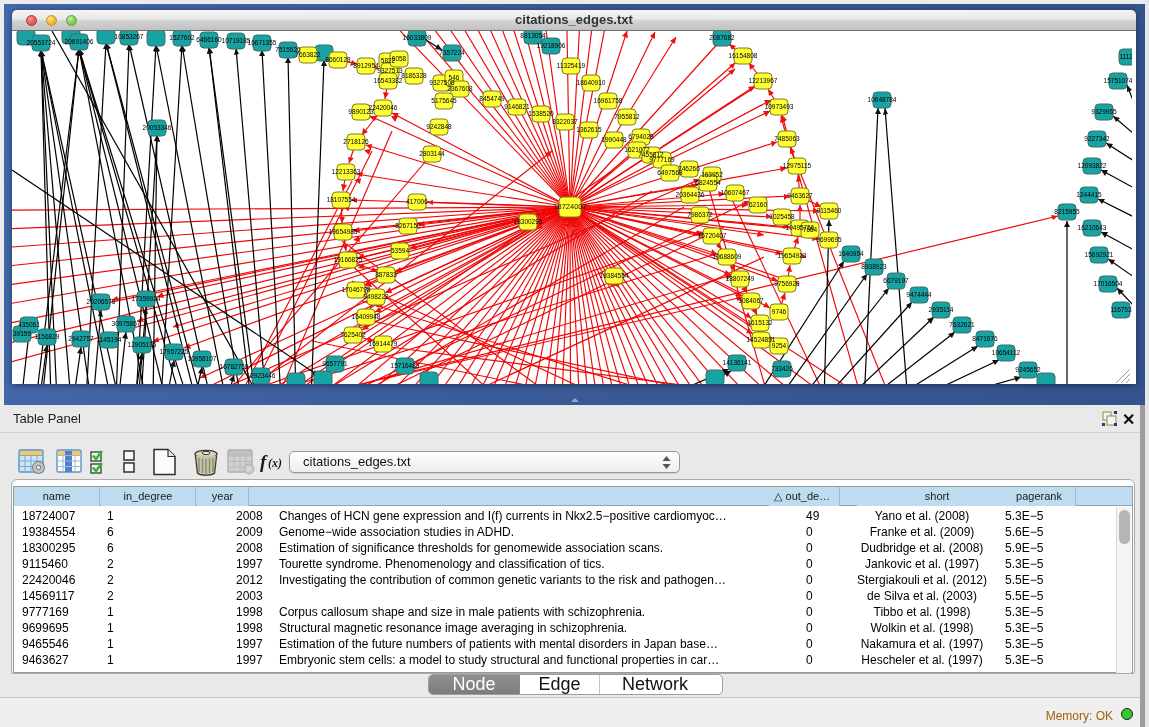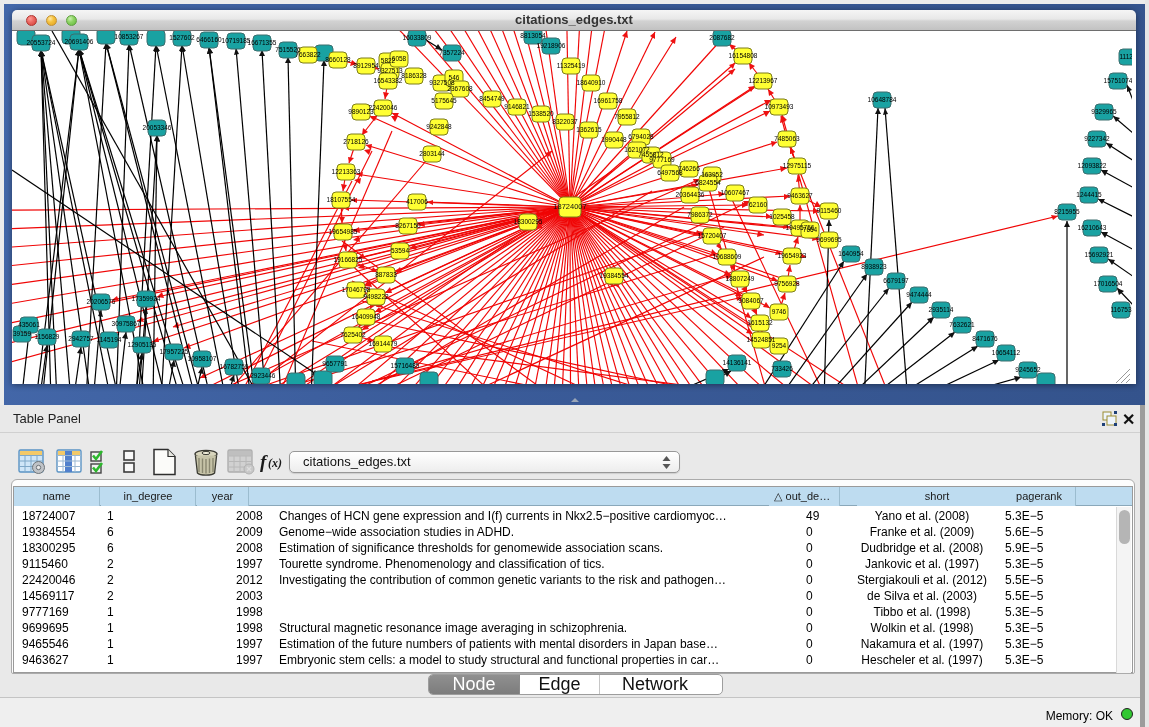--- a/index.html
+++ b/index.html
@@ -83,21 +83,21 @@
   border:1px solid #9d9d9d; border-radius:5px; background:#fff;
   display:flex; overflow:hidden; }
 .tab { font-size:18px; color:#111; text-align:center; line-height:19px; }
 #tab1 { width:91px; background:linear-gradient(#909090,#7c7c7c); color:#fff; border-right:1px solid #8a8a8a;}
 #tab2 { width:80px; border-right:1px solid #c6c6c6; }
 #tab3 { width:110px; }
 
 
 #status { left:0; top:292px; width:1140px; height:30px; position:absolute;
   background:#efefef; border-top:1px solid #c4c4c4; }
-#mem { position:absolute; right:27px; top:11px; font-size:12px; color:#000000; }
+#mem { position:absolute; right:27px; top:11px; font-size:12px; color:#a16207; }
 #memdot { position:absolute; right:7px; top:10px; width:12px; height:12px;
   border-radius:50%; background:#32c832; border:1px solid #222; }
 </style>
 </head>
 <body>
 <div id="root">
   <div class="abs" id="desktop"></div>
   <div class="abs" id="topstrip"></div>
   <div class="abs" id="leftstrip"></div>
 
@@ -958,20 +958,21 @@
           <span class="c1">2</span>
           <span class="c2">2003</span>
           <span class="c4">0</span>
           <span class="c5">de Silva et al. (2003)</span>
           <span class="c6">5.5E−5</span>
         </div>
 <div class="row" style="top:118px">
           <span class="c0">9777169</span>
           <span class="c1">1</span>
           <span class="c2">1998</span>
+          <span class="c3">Corpus callosum shape and size in male patients with schizophrenia.</span>
           <span class="c4">0</span>
           <span class="c5">Tibbo et al. (1998)</span>
           <span class="c6">5.3E−5</span>
         </div>
 <div class="row" style="top:134px">
           <span class="c0">9699695</span>
           <span class="c1">1</span>
           <span class="c2">1998</span>
           <span class="c3">Structural magnetic resonance image averaging in schizophrenia.</span>
           <span class="c4">0</span>

